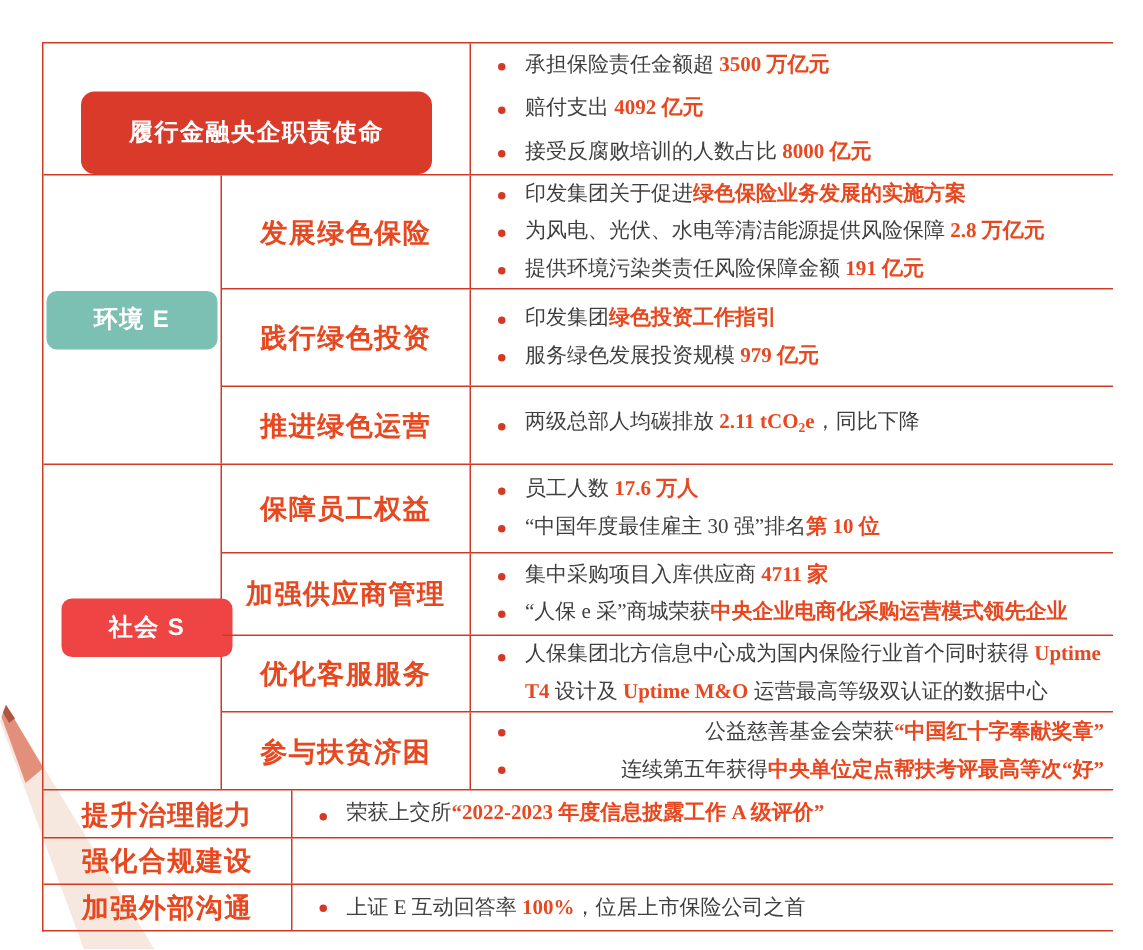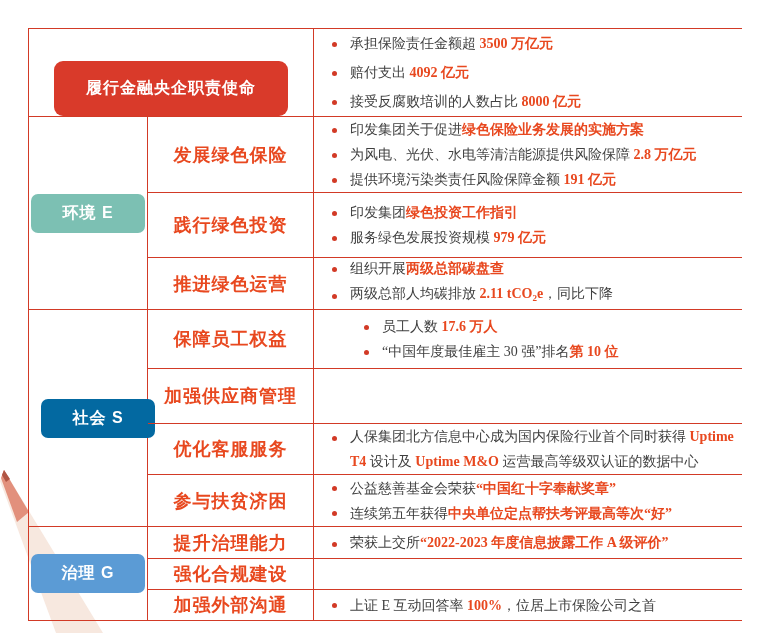--- a/index.html
+++ b/index.html
@@ -90,71 +90,69 @@
                 <ul class="bullets">
                   <li class="bullet"><span class="dot"></span><span>印发集团</span><span class="hl">绿色投资工作指引</span></li>
                   <li class="bullet"><span class="dot"></span><span>服务绿色发展投资规模 </span><span class="hl">979 亿元</span></li>
                 </ul>
               </div>
             </div>
             <div class="trow" style="height: 52px;">
               <div class="label-cell">推进绿色运营</div>
               <div class="content-cell">
                 <ul class="bullets">
-                  <li class="bullet"><span class="dot"></span><span>组织开展</span><span class="hl">两级总部碳盘查</span></li>
                   <li class="bullet"><span class="dot"></span><span>两级总部人均碳排放 </span><span class="hl">2.11 tCO</span><span class="hl sub">2</span><span class="hl">e</span><span>，同比下降</span></li>
                 </ul>
               </div>
             </div>
           </div>
         </div>
         <div class="section">
           <div class="badge-col">
-            <div class="badge" style="background: #0369a1; margin-left: 20px;">社会 S</div>
+            <div class="badge" style="background: #ef4444; margin-left: 20px;">社会 S</div>
           </div>
           <div class="rows-col">
-            <div class="trow" style="height: 58px; gap: 32px;">
+            <div class="trow" style="height: 58px;">
               <div class="label-cell">保障员工权益</div>
               <div class="content-cell">
                 <ul class="bullets">
                   <li class="bullet"><span class="dot"></span><span>员工人数 </span><span class="hl">17.6 万人</span></li>
                   <li class="bullet"><span class="dot"></span><span>“中国年度最佳雇主 30 强”排名</span><span class="hl">第 10 位</span></li>
                 </ul>
               </div>
             </div>
             <div class="trow" style="height: 55px;">
               <div class="label-cell">加强供应商管理</div>
               <div class="content-cell">
                 <ul class="bullets">
+                  <li class="bullet"><span class="dot"></span><span>集中采购项目入库供应商 </span><span class="hl">4711 家</span></li>
+                  <li class="bullet"><span class="dot"></span><span>“人保 e 采”商城荣获</span><span class="hl">中央企业电商化采购运营模式领先企业</span></li>
                 </ul>
               </div>
             </div>
             <div class="trow" style="height: 51px;">
               <div class="label-cell">优化客服服务</div>
               <div class="content-cell">
                 <ul class="bullets">
                   <li class="bullet multiline"><span class="dot"></span><span>人保集团北方信息中心成为国内保险行业首个同时获得 </span><span class="hl">Uptime T4</span><span> 设计及 </span><span class="hl">Uptime M&amp;O</span><span> 运营最高等级双认证的数据中心</span></li>
                 </ul>
               </div>
             </div>
-            <div class="trow" style="height: 52px;">
+            <div class="trow" style="height: 52px; text-align: right;">
               <div class="label-cell">参与扶贫济困</div>
               <div class="content-cell">
                 <ul class="bullets">
                   <li class="bullet"><span class="dot"></span><span>公益慈善基金会荣获</span><span class="hl">“中国红十字奉献奖章”</span></li>
                   <li class="bullet"><span class="dot"></span><span>连续第五年获得</span><span class="hl">中央单位定点帮扶考评最高等次“好”</span></li>
                 </ul>
               </div>
             </div>
           </div>
         </div>
         <div class="section">
-          <div class="badge-col">
-            <div class="badge" style="background: rgb(91, 155, 213);">治理 G</div>
-          </div>
           <div class="rows-col">
             <div class="trow" style="height: 31px;">
               <div class="label-cell">提升治理能力</div>
               <div class="content-cell">
                 <ul class="bullets">
                   <li class="bullet multiline"><span class="dot"></span><span>荣获上交所</span><span class="hl">“2022-2023 年度信息披露工作 A 级评价”</span></li>
                 </ul>
               </div>
             </div>
             <div class="trow" style="height: 31px;">

